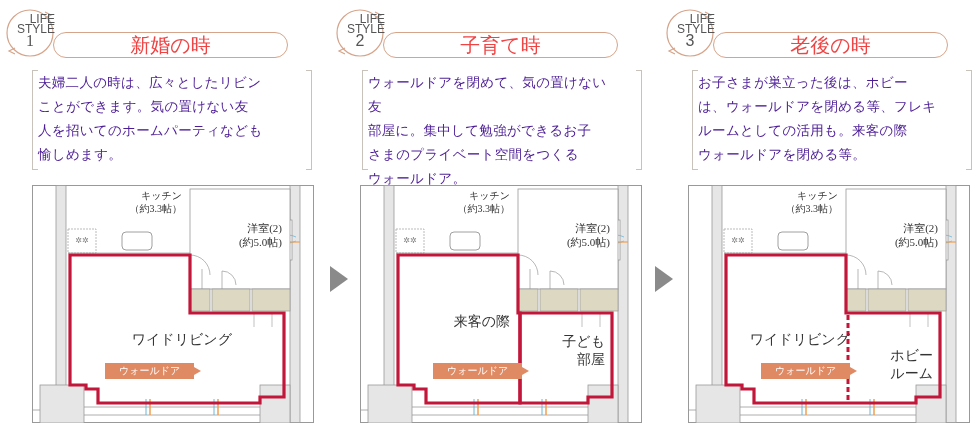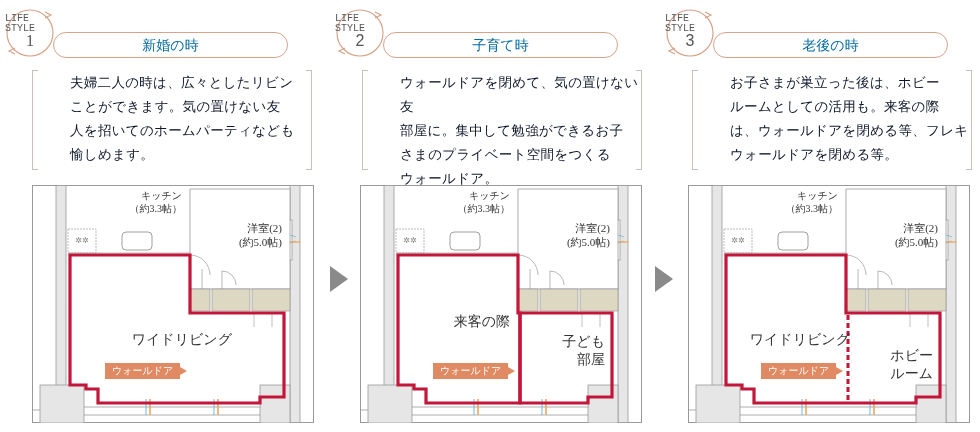--- a/index.html
+++ b/index.html
@@ -1,31 +1,31 @@
 <!DOCTYPE html>
 <html><head>
 <meta charset="utf-8">
 <style>
   html,body{margin:0;padding:0;background:#fff;}
   body{width:980px;height:432px;position:relative;overflow:hidden;font-family:"DejaVu Sans","Liberation Sans",sans-serif;color:#4a4a4a;}
   .panel{position:absolute;top:0;width:320px;height:432px;}
   .badge{position:absolute;left:5px;top:6px;width:50px;height:50px;}
   .badge svg{position:absolute;left:0;top:0;}
-  .badge .life{position:absolute;left:0;top:8px;width:50px;text-align:left;font-size:10px;line-height:10px;color:#555;font-family:Liberation Mono, monospace;}
+  .badge .life{position:absolute;left:0;top:8px;width:50px;text-align:right;font-size:12px;line-height:10px;color:#555;font-family:Liberation Sans, sans-serif;}
   .badge .num{position:absolute;left:0;top:27px;width:50px;text-align:center;font-size:16px;line-height:16px;color:#555;font-family:"Liberation Serif",serif;}
-  .pill{position:absolute;left:53px;top:32px;width:235px;height:26px;border:1.2px solid #d6a48a;border-radius:14px;box-sizing:border-box;text-align:center;font-size:14px;line-height:24px;color:#0369a1;}
+  .pill{position:absolute;left:53px;top:32px;width:235px;height:26px;border:1.2px solid #d6a48a;border-radius:14px;box-sizing:border-box;text-align:center;font-size:20px;line-height:24px;color:#ef4444;}
   .textbox{position:absolute;left:32px;top:70px;width:280px;height:100px;}
   .br{position:absolute;top:0;width:6px;height:100px;border:1px solid #c9c2bb;box-sizing:border-box;}
   .br.l{left:0;border-right:none;}
   .br.r{right:0;border-left:none;}
-  .textbox .txt{position:absolute;left:38px;top:0;width:240px;font-size:13.5px;line-height:24px;color:#0f172a;letter-spacing:0.3px;}
+  .textbox .txt{position:absolute;left:6px;top:0;width:240px;font-size:13.5px;line-height:24px;color:#4c1d95;letter-spacing:0.3px;}
   .plan{position:absolute;top:185px;width:282px;height:238px;}
   .arrow{position:absolute;top:266px;width:0;height:0;border-top:13px solid transparent;border-bottom:13px solid transparent;border-left:18px solid #8a8a8a;}
   .lbl{position:absolute;font-family:"Liberation Serif","DejaVu Serif",serif;color:#333;text-align:right;}
-  .tag{position:absolute;background:#e08a64;color:#fff;font-size:10px;line-height:16px;height:16px;padding:0 7px;font-family:"Liberation Serif",serif;}
+  .tag{position:absolute;background:#e08a64;color:#fff;font-size:10px;line-height:16px;height:16px;padding:0 14px;font-family:"Liberation Serif",serif;}
   .tag:after{content:"";position:absolute;right:-7px;top:4px;border-top:4px solid transparent;border-bottom:4px solid transparent;border-left:7px solid #e08a64;}
 </style>
 </head>
 <body>
 
 <div class="panel" style="left:0;">
   <div class="badge">
     <svg width="56" height="56" viewBox="0 0 56 56">
       <circle cx="25" cy="27" r="23" fill="none" stroke="#d6a48a" stroke-width="1.2"></circle>
       <path d="M40 6 l6 3 l-6 3" fill="none" stroke="#d6a48a" stroke-width="1.2"></path>
@@ -166,22 +166,22 @@
     </svg>
     <div class="life"><span>LIFE</span><br><span>STYLE</span></div>
     <div class="num" style="font-family:'Liberation Sans',sans-serif;">3</div>
   </div>
   <div class="pill">老後の時</div>
   <div class="textbox">
     <div class="br l"></div>
     <div class="br r"></div>
     <div class="txt">
       <div>お子さまが巣立った後は、ホビー</div>
+      <div>は、ウォールドアを閉める等、フレキ</div>
       <div>ルームとしての活用も。来客の際</div>
-      <div>は、ウォールドアを閉める等、フレキ</div>
       <div>ウォールドアを閉める等。</div>
     </div>
   </div>
   <div class="plan" style="left:28px;">
     <svg width="282" height="238" viewBox="0 0 282 238">
       <rect x="0.5" y="0.5" width="281" height="237" fill="#fff" stroke="#999" stroke-width="1"></rect>
       <rect x="24" y="0.5" width="10" height="220" fill="#e6e6e6" stroke="#999" stroke-width="0.8"></rect>
       <rect x="258" y="0.5" width="10" height="237" fill="#e6e6e6" stroke="#999" stroke-width="0.8"></rect>
       <rect x="250" y="35" width="10" height="40" fill="#fff" stroke="#999" stroke-width="0.8"></rect>
       <path d="M248 52 q8 -4 16 0 M248 56 q8 4 16 0" stroke="#6cb6d8" fill="none" stroke-width="0.8"></path>

